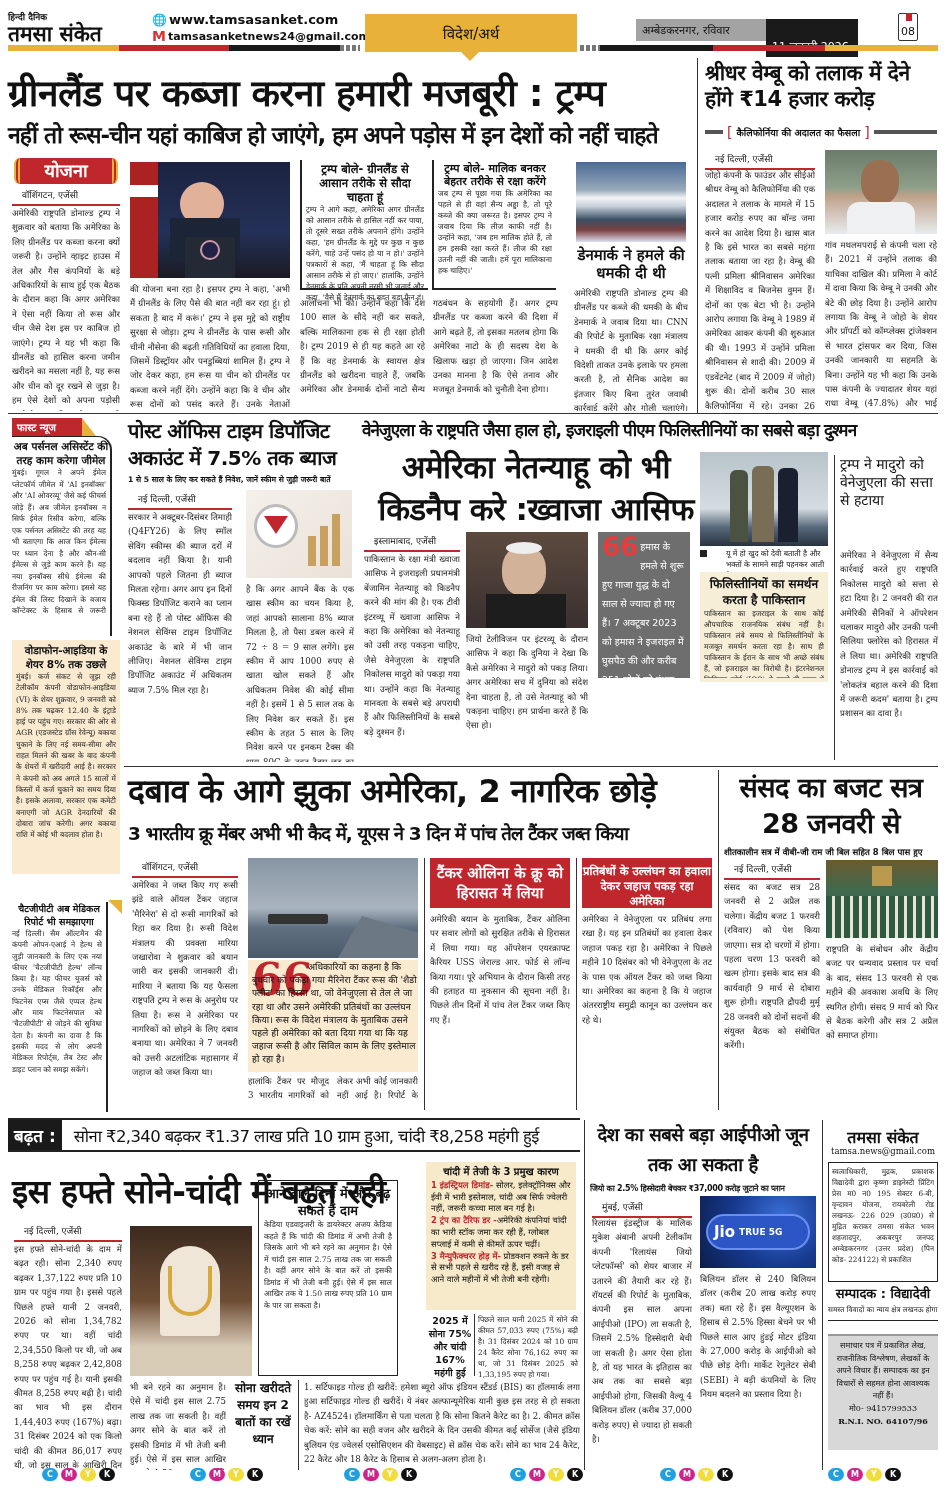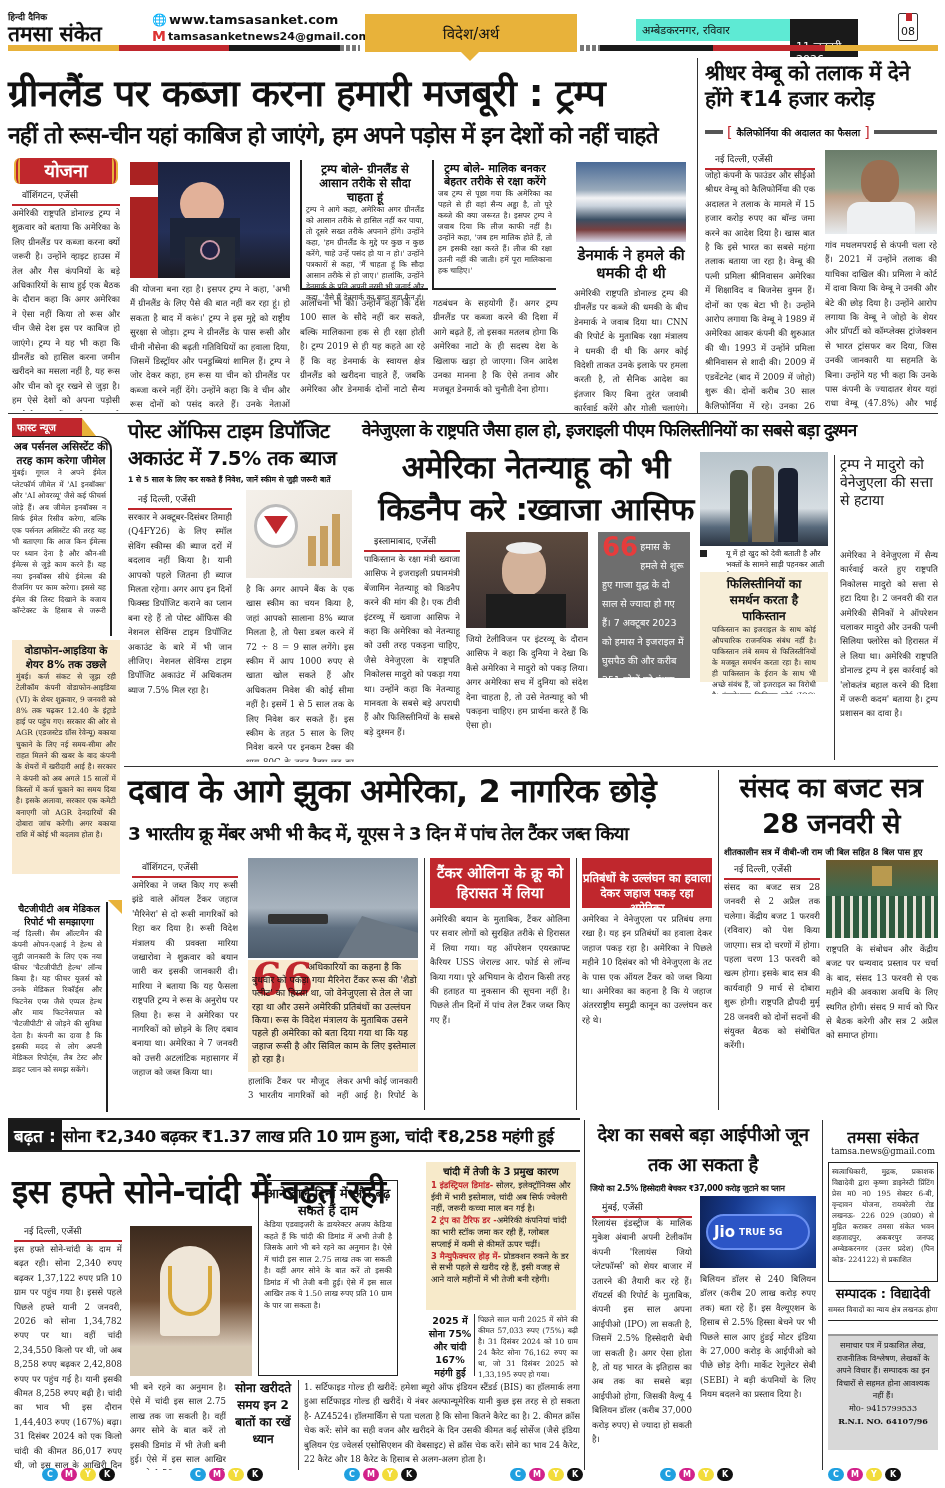--- a/index.html
+++ b/index.html
@@ -30,21 +30,21 @@
   <div style="font-size:11px;font-weight:bold;display:flex;align-items:center;gap:2px;margin-top:1px">
     <span style="color:#d33;font-weight:bold;font-size:14px">M</span>
     <span>tamsasanketnews24@gmail.com</span>
   </div>
 </div>
 <div class="abs" style="left:365px;top:14px;width:212px;height:38px;background:#e8b23a;display:flex;align-items:center;justify-content:center">
   <span style="font-size:15px">विदेश/अर्थ</span>
 </div>
 <div class="abs" style="left:461px;top:52px;width:0;height:0;border-left:9px solid transparent;border-right:9px solid transparent;border-top:9px solid #e8b23a"></div>
 <div class="abs" style="left:636px;top:19px;width:222px;height:22px;display:flex">
-  <span style="background:#5eead4;font-size:11px;padding:3px 6px;width:154px">अम्बेडकरनगर, रविवार</span>
+  <span style="background:#a3a3a3;font-size:11px;padding:3px 6px;width:130px">अम्बेडकरनगर, रविवार</span>
   <span style="background:#1a1a1a;color:#fff;font-size:11px;padding:19px 6px;flex:1">11 जनवरी 2026</span>
 </div>
 <div class="abs" style="left:898px;top:13px;width:20px;height:28px;border:1.5px solid #333;border-radius:2px;font-size:11px;text-align:center;padding-top:11px">
   <span>08</span>
 </div>
 <div class="abs" style="left:906px;top:13px;width:6px;height:8px;background:#c0272d"></div>
 
 <div class="abs" style="left:8px;top:45px;width:352px;height:6px;display:flex">
   <div style="flex:1;background:#e8b23a"></div>
     <div style="flex:1;background:#c0272d"></div>
@@ -157,21 +157,21 @@
 <div class="abs body-text" style="left:598px;top:682px;width:92px;height:80px"></div>
 <div class="abs photo" style="left:700px;top:452px;width:128px;height:94px;background:linear-gradient(180deg,#b7c3ca 0%,#d6dde2 60%,#57697b 80%,#2a3340 100%)">
   <div style="position:absolute;left:30px;top:18px;width:18px;height:72px;background:#4c5242;border-radius:6px 6px 0 0"></div>
   <div style="position:absolute;left:52px;top:14px;width:22px;height:76px;background:#7a6d55;border-radius:6px 6px 0 0"></div>
   <div style="position:absolute;left:78px;top:16px;width:20px;height:74px;background:#1a2030;border-radius:6px 6px 0 0"></div>
 </div>
 <div class="abs" style="left:700px;top:548px;width:128px;font-size:7.6px;line-height:11px;display:flex;gap:19px">
   <span style="flex:0 0 7px;height:7px;background:#222;margin-top:2px"></span>
   <span>यू में हो खुद को देवी बताती है और भक्तों के सामने साड़ी पहनकर आती है।</span>
 </div>
-<div class="abs" style="left:700px;top:572px;width:128px;height:110px;background:#f7eed8;padding:4px 12px">
+<div class="abs" style="left:700px;top:572px;width:128px;height:110px;background:#f7eed8;padding:4px 4px">
   <div style="font-size:12px;font-weight:bold;line-height:16px;text-align:center">फिलिस्तीनियों का समर्थन करता है पाकिस्तान</div>
   <div class="body-text" style="font-size:7.4px;line-height:11px;height:70px">पाकिस्तान का इजराइल के साथ कोई औपचारिक राजनयिक संबंध नहीं है। पाकिस्तान लंबे समय से फिलिस्तीनियों के मजबूत समर्थन करता रहा है। साथ ही पाकिस्तान के ईरान के साथ भी अच्छे संबंध हैं, जो इजराइल का विरोधी है। इंटरनेशनल क्रिमिनल कोर्ट (ICC) ने पहले ही गाजा में अपराधों के लिए नेतन्याहू के खिलाफ गिरफ्तारी वारंट जारी किया हुआ है।</div>
 </div>
 <div class="abs body-text" style="left:700px;top:686px;width:128px;height:76px"></div>
 <div class="abs vr" style="left:834px;top:455px;height:305px"></div>
 <div class="abs" style="left:840px;top:455px;width:98px;font-size:14px;font-weight:normal;line-height:18px;text-align:left">ट्रम्प ने मादुरो को वेनेजुएला की सत्ता से हटाया</div>
 <div class="abs body-text" style="left:840px;top:548px;width:98px;height:214px">अमेरिका ने वेनेजुएला में सैन्य कार्रवाई करते हुए राष्ट्रपति निकोलस मादुरो को सत्ता से हटा दिया है। 2 जनवरी की रात अमेरिकी सैनिकों ने ऑपरेशन चलाकर मादुरो और उनकी पत्नी सिलिया फ्लोरेस को हिरासत में ले लिया था। अमेरिकी राष्ट्रपति डोनाल्ड ट्रम्प ने इस कार्रवाई को 'लोकतंत्र बहाल करने की दिशा में जरूरी कदम' बताया है। ट्रम्प प्रशासन का दावा है।</div>
 
 <div class="abs" style="left:124px;top:766px;width:814px;height:1px;background:#333"></div>
 
@@ -186,39 +186,39 @@
   <div style="position:absolute;left:90px;top:58px;width:80px;height:42px;background:#6c7884;clip-path:polygon(30% 0,100% 40%,100% 100%,0 100%)"></div>
 </div>
 <div class="abs" style="left:248px;top:960px;width:170px;height:112px;background:#f9ead0"></div>
 <div class="abs" style="left:252px;top:958px;font-size:44px;font-weight:bold;color:#c0272d;line-height:44px;font-family:'DejaVu Serif',serif">66</div>
 <div class="abs" style="left:252px;top:960px;width:166px;height:110px;font-size:9.2px;line-height:13.2px;overflow:hidden;text-indent:56px">अधिकारियों का कहना है कि बुधवार को पकड़ा गया मैरिनेरा टैंकर रूस की 'शैडो फ्लीट' का हिस्सा था, जो वेनेजुएला से तेल ले जा रहा था और उसने अमेरिकी प्रतिबंधों का उल्लंघन किया। रूस के विदेश मंत्रालय के मुताबिक उसने पहले ही अमेरिका को बता दिया गया था कि यह जहाज रूसी है और सिविल काम के लिए इस्तेमाल हो रहा है।</div>
 <div class="abs body-text" style="left:248px;top:1074px;width:170px;height:36px;column-count:2;column-gap:8px">हालांकि टैंकर पर मौजूद 3 भारतीय नागरिकों को लेकर अभी कोई जानकारी नहीं आई है। रिपोर्ट के मुताबिक, मैरिनेरा जहाज पर कुल 28 लोग सवार थे। इनमें 17 यूक्रेनी, 6 जॉर्जियाई, 3 भारतीय और 2 रूसी नागरिक थे। दूसरी तरफ अमेरिका ने कैरेबियाई सागर में एक और ऑयल टैंकर ओलिना को पकड़ा है।</div>
 <div class="abs vr" style="left:424px;top:858px;height:252px"></div>
 <div class="abs" style="left:430px;top:858px;width:140px;height:50px;background:#c0272d;color:#fff;font-size:15px;font-weight:bold;line-height:20px;text-align:center;padding-top:5px">टैंकर ओलिना के क्रू को हिरासत में लिया</div>
 <div class="abs body-text" style="left:430px;top:912px;width:140px;height:198px">अमेरिकी बयान के मुताबिक, टैंकर ओलिना पर सवार लोगों को सुरक्षित तरीके से हिरासत में लिया गया। यह ऑपरेशन एयरक्राफ्ट कैरियर USS जेराल्ड आर. फोर्ड से लॉन्च किया गया। पूरे अभियान के दौरान किसी तरह की हताहत या नुकसान की सूचना नहीं है। पिछले तीन दिनों में पांच तेल टैंकर जब्त किए गए हैं।</div>
 <div class="abs vr" style="left:576px;top:858px;height:252px"></div>
-<div class="abs" style="left:582px;top:858px;width:130px;height:50px;background:#c0272d;color:#fff;font-size:11.5px;font-weight:bold;line-height:15px;text-align:center;padding-top:13px">प्रतिबंधों के उल्लंघन का हवाला देकर जहाज पकड़ रहा अमेरिका</div>
+<div class="abs" style="left:582px;top:858px;width:130px;height:50px;background:#c0272d;color:#fff;font-size:11.5px;font-weight:bold;line-height:15px;text-align:center;padding-top:6px">प्रतिबंधों के उल्लंघन का हवाला देकर जहाज पकड़ रहा अमेरिका</div>
 <div class="abs body-text" style="left:582px;top:912px;width:130px;height:198px">अमेरिका ने वेनेजुएला पर प्रतिबंध लगा रखा है। यह इन प्रतिबंधों का हवाला देकर जहाज पकड़ रहा है। अमेरिका ने पिछले महीने 10 दिसंबर को भी वेनेजुएला के तट के पास एक ऑयल टैंकर को जब्त किया था। अमेरिका का कहना है कि ये जहाज अंतरराष्ट्रीय समुद्री कानून का उल्लंघन कर रहे थे।</div>
 
 <div class="abs vr" style="left:718px;top:770px;height:340px"></div>
 <div class="abs hl" style="left:724px;top:770px;width:214px;font-size:27px;line-height:36px;text-align:center">संसद का बजट सत्र 28 जनवरी से</div>
 <div class="abs" style="left:724px;top:846px;width:214px;font-size:8.5px;font-weight:bold;white-space:nowrap;overflow:hidden">शीतकालीन सत्र में वीबी-जी राम जी बिल सहित 8 बिल पास हुए</div>
 <div class="abs" style="left:724px;top:860px;width:96px">
   <div class="dateline">नई दिल्ली, एजेंसी</div>
 </div>
 <div class="abs body-text" style="left:724px;top:880px;width:96px;height:230px">संसद का बजट सत्र 28 जनवरी से 2 अप्रैल तक चलेगा। केंद्रीय बजट 1 फरवरी (रविवार) को पेश किया जाएगा। सत्र दो चरणों में होगा। पहला चरण 13 फरवरी को खत्म होगा। इसके बाद सत्र की कार्यवाही 9 मार्च से दोबारा शुरू होगी। राष्ट्रपति द्रौपदी मुर्मू 28 जनवरी को दोनों सदनों की संयुक्त बैठक को संबोधित करेंगी।</div>
 <div class="abs photo" style="left:826px;top:860px;width:112px;height:78px;background:linear-gradient(180deg,#6b5a2e 0%,#3f6a4f 40%,#2f5a40 100%)">
   <div style="position:absolute;left:46px;top:6px;width:20px;height:20px;background:#b99a4f"></div>
   <div style="position:absolute;left:0;top:36px;width:112px;height:42px;background:repeating-linear-gradient(90deg,#2e5a3f 0 6px,#e7e3d9 6px 9px)"></div>
 </div>
 <div class="abs body-text" style="left:826px;top:942px;width:112px;height:168px">राष्ट्रपति के संबोधन और केंद्रीय बजट पर धन्यवाद प्रस्ताव पर चर्चा के बाद, संसद 13 फरवरी से एक महीने की अवकाश अवधि के लिए स्थगित होगी। संसद 9 मार्च को फिर से बैठक करेगी और सत्र 2 अप्रैल को समाप्त होगा।</div>
 
 <div class="abs" style="left:8px;top:1118px;width:572px;height:34px;display:flex;align-items:center;border-top:2px solid #222;border-bottom:2px solid #222">
   <span style="background:#1a1a1a;color:#fff;font-size:17px;font-weight:bold;padding:4px 6px;height:30px">बढ़त :</span>
-  <span style="font-size:16.5px;font-weight:bold;padding-left:1px;white-space:nowrap;letter-spacing:-0.6px">सोना ₹2,340 बढ़कर ₹1.37 लाख प्रति 10 ग्राम हुआ, चांदी ₹8,258 महंगी हुई</span>
+  <span style="font-size:16.5px;font-weight:normal;padding-left:12px;white-space:nowrap;letter-spacing:-0.6px">सोना ₹2,340 बढ़कर ₹1.37 लाख प्रति 10 ग्राम हुआ, चांदी ₹8,258 महंगी हुई</span>
 </div>
 
 <div class="abs hl" style="left:12px;top:1170px;width:410px;font-size:33px;line-height:44px;white-space:nowrap">इस हफ्ते सोने-चांदी में बढ़त रही</div>
 <div class="abs" style="left:14px;top:1222px;width:108px">
   <div class="dateline">नई दिल्ली, एजेंसी</div>
 </div>
 <div class="abs body-text" style="left:14px;top:1242px;width:108px;height:228px">इस हफ्ते सोने-चांदी के दाम में बढ़त रही। सोना 2,340 रुपए बढ़कर 1,37,122 रुपए प्रति 10 ग्राम पर पहुंच गया है। इससे पहले पिछले हफ्ते यानी 2 जनवरी, 2026 को सोना 1,34,782 रुपए पर था। वहीं चांदी 2,34,550 किलो पर थी, जो अब 8,258 रुपए बढ़कर 2,42,808 रुपए पर पहुंच गई है। यानी इसकी कीमत 8,258 रुपए बढ़ी है। चांदी का भाव भी इस दौरान 1,44,403 रुपए (167%) बढ़ा। 31 दिसंबर 2024 को एक किलो चांदी की कीमत 86,017 रुपए थी, जो इस साल के आखिरी दिन 2,30,420 रुपए प्रति किलो हो गई।</div>
 <div class="abs photo" style="left:130px;top:1226px;width:122px;height:150px;background:linear-gradient(180deg,#3b2a1e 0%,#6e4d34 50%,#e9ddcc 85%,#cbb79c 100%)">
   <div style="position:absolute;left:30px;top:20px;width:60px;height:90px;border-radius:30px 30px 4px 4px;background:#efe6d8"></div>
   <div style="position:absolute;left:38px;top:40px;width:44px;height:50px;border:4px solid #d7a83b;border-top:none;border-radius:0 0 22px 22px"></div>

